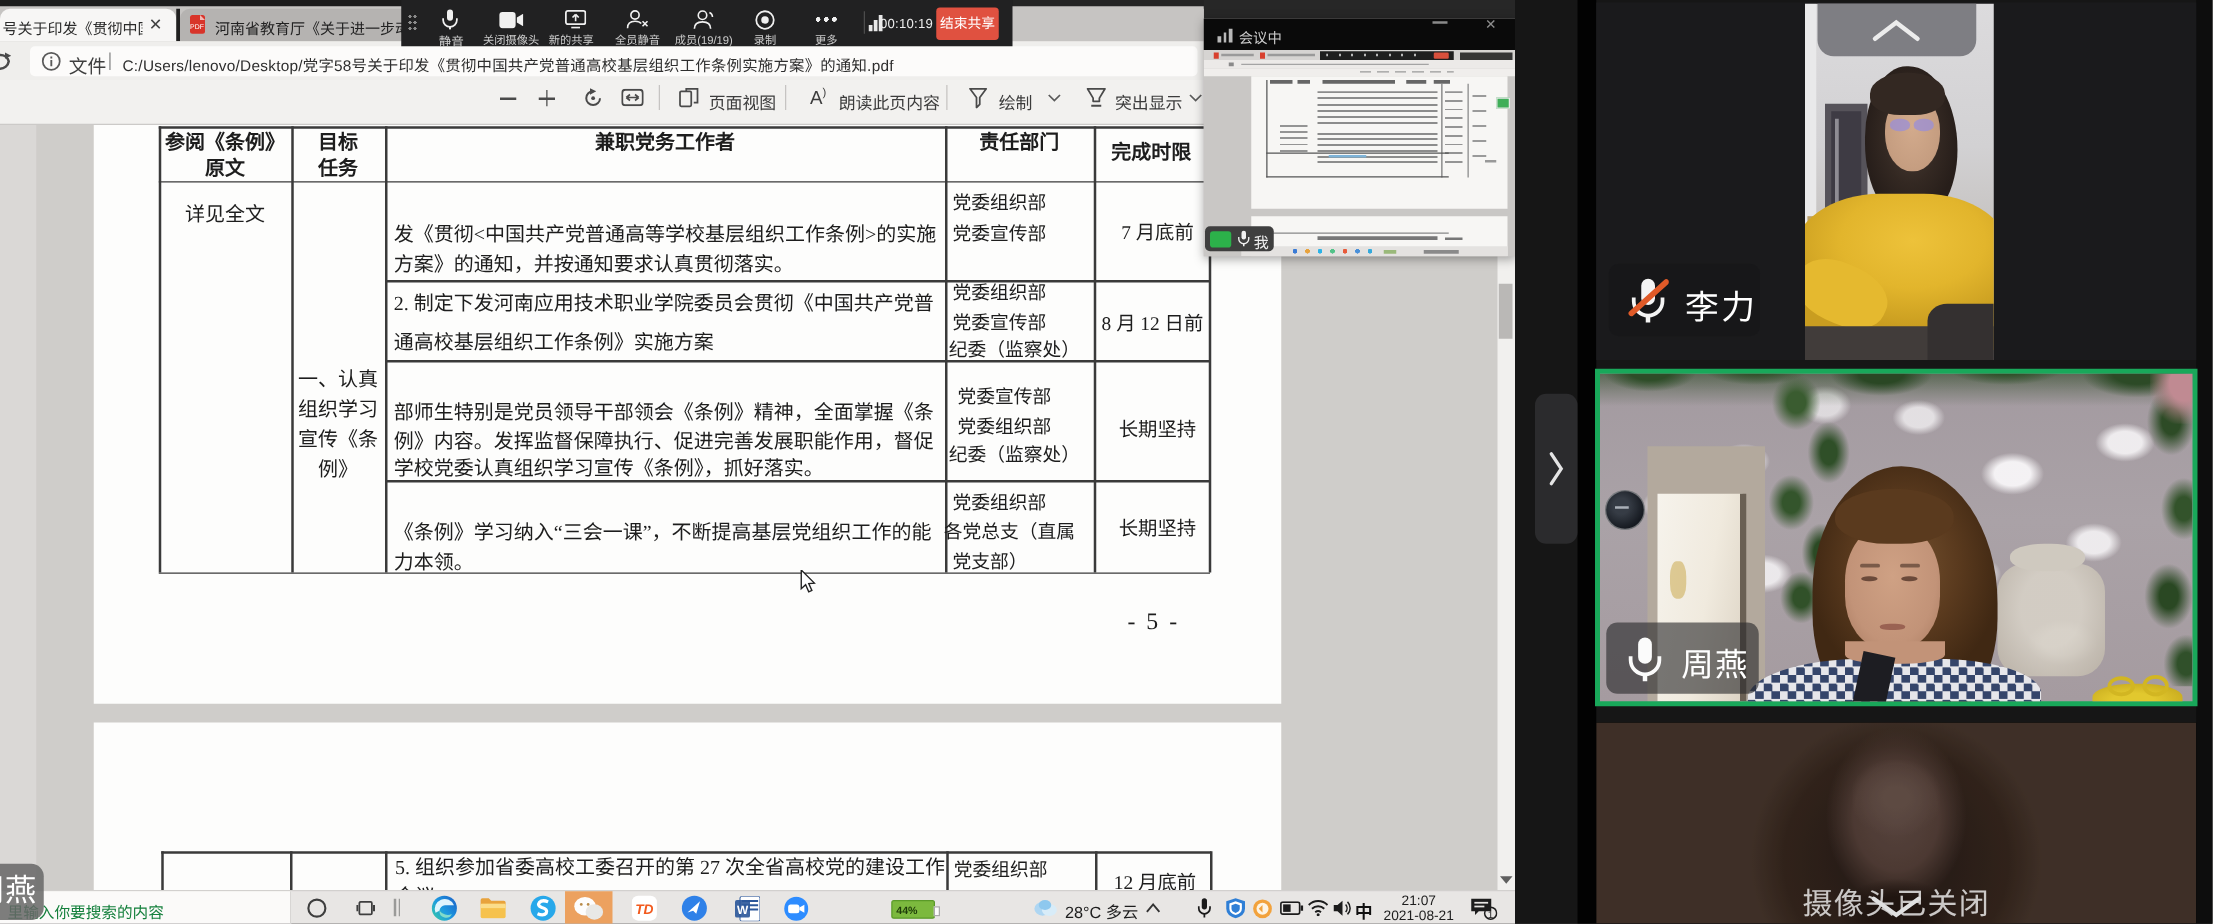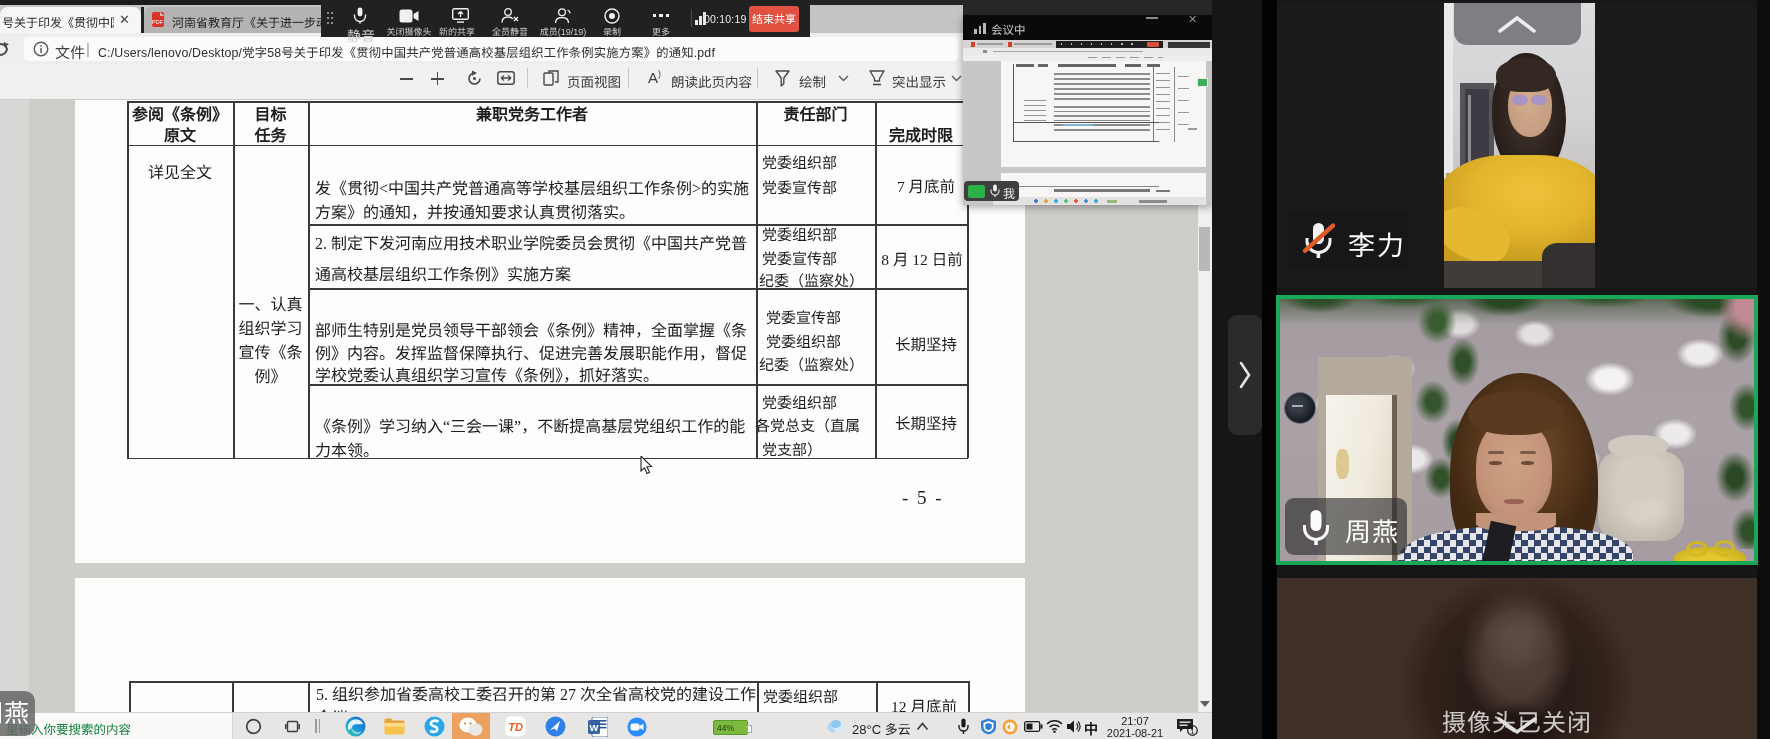--- a/index.html
+++ b/index.html
@@ -116,21 +116,21 @@
     <div class="a" style="left:308px;top:288px;width:660px;height:1.5px;background:#3a3a3a;"></div>
     <div class="a" style="left:308px;top:384px;width:660px;height:1.5px;background:#3a3a3a;"></div>
     <div class="a" style="left:127px;top:457.5px;width:841px;height:1.5px;background:#3a3a3a;"></div>
 
     <div class="a" style="left:127px;top:106.5px;width:106px;text-align:center;font-weight:bold;">参阅《条例》</div>
     <div class="a" style="left:127px;top:128px;width:106px;text-align:center;font-weight:bold;">原文</div>
     <div class="a" style="left:233px;top:106.5px;width:75px;text-align:center;font-weight:bold;">目标</div>
     <div class="a" style="left:233px;top:128px;width:75px;text-align:center;font-weight:bold;">任务</div>
     <div class="a" style="left:308px;top:106.5px;width:448px;text-align:center;font-weight:bold;">兼职党务工作者</div>
     <div class="a" style="left:756px;top:106.5px;width:119px;text-align:center;font-weight:bold;">责任部门</div>
-    <div class="a" style="left:875px;top:115px;width:92px;text-align:center;font-weight:bold;margin-top:13px;">完成时限</div>
+    <div class="a" style="left:875px;top:115px;width:92px;text-align:center;font-weight:bold;">完成时限</div>
 
     <div class="a" style="left:127px;top:165px;width:106px;text-align:center;">详见全文</div>
     <div class="a" style="left:233px;top:296.5px;width:75px;text-align:center;">一、认真</div>
     <div class="a" style="left:233px;top:320.5px;width:75px;text-align:center;">组织学习</div>
     <div class="a" style="left:233px;top:344.5px;width:75px;text-align:center;">宣传《条</div>
     <div class="a" style="left:233px;top:368.5px;width:75px;text-align:center;">例》</div>
 
     <div class="a" style="left:315px;top:181px;white-space:nowrap;">发《贯彻&lt;中国共产党普通高等学校基层组织工作条例&gt;的实施</div>
     <div class="a" style="left:315px;top:205px;white-space:nowrap;">方案》的通知，并按通知要求认真贯彻落实。</div>
     <div class="a" style="left:762px;top:155px;font-size:15px;">党委组织部</div>
@@ -248,21 +248,21 @@
       <text x="6" y="14" font-size="9.5" font-weight="bold" fill="#fff" text-anchor="middle" font-family="Liberation Sans">W</text>
     </svg>
 
     <svg class="a" style="left:627px;top:4px;" width="20" height="20" viewBox="0 0 20 20">
       <circle cx="10" cy="10" r="9.6" fill="#2d8cff"></circle>
       <rect x="3.5" y="6.5" width="9" height="7" rx="2" fill="#fff"></rect>
       <path d="M12.5 9 L16.5 6.8 L16.5 13.2 L12.5 11 Z" fill="#fff"></path>
     </svg>
 
     <div class="a" style="left:713px;top:7px;width:33px;height:13px;background:#7cb93e;border:1px solid #5a9a28;border-radius:2px;">
-      <div class="a" style="left:3px;top:1.5px;font-size:8.5px;color:#1d3a08;font-weight:normal;">44%</div>
+      <div class="a" style="left:3px;top:1.5px;font-size:8.5px;color:#1d3a08;font-weight:bold;">44%</div>
       <div class="a" style="left:33px;top:3.5px;width:3px;height:6px;background:#fdfdfc;border:1px solid #aaa;"></div>
     </div>
 
     <svg class="a" style="left:827px;top:6px;" width="19" height="14" viewBox="0 0 19 14">
       <ellipse cx="7" cy="8" rx="6.5" ry="5.5" fill="#aed6f2"></ellipse>
       <ellipse cx="12.5" cy="9" rx="6" ry="4.8" fill="#d8ecf8"></ellipse>
       <ellipse cx="9" cy="5" rx="5" ry="4" fill="#8ec8ee"></ellipse>
     </svg>
     <div class="a" style="left:852px;top:6px;font-size:13px;color:#1d1d1d;">28°C 多云</div>
     <svg class="a" style="left:916px;top:9px;" width="13" height="9" viewBox="0 0 13 9">
@@ -319,21 +319,21 @@
     radial-gradient(circle 1.3px at 2px 7px,#8a8a8a 1.2px,transparent 1.3px),
     radial-gradient(circle 1.3px at 6px 7px,#8a8a8a 1.2px,transparent 1.3px),
     radial-gradient(circle 1.3px at 2px 12px,#8a8a8a 1.2px,transparent 1.3px),
     radial-gradient(circle 1.3px at 6px 12px,#8a8a8a 1.2px,transparent 1.3px);"></div>
 
   <svg class="a" style="left:32px;top:7px;" width="14" height="17" viewBox="0 0 14 17">
     <rect x="4.6" y="0.5" width="4.8" height="9" rx="2.4" fill="#f0f0f0"></rect>
     <path d="M1.5 7.5 L1.5 9 A5.5 5.5 0 0 0 12.5 9 L12.5 7.5" fill="none" stroke="#f0f0f0" stroke-width="1.4"></path>
     <rect x="6.2" y="14" width="1.6" height="2.5" fill="#f0f0f0"></rect>
   </svg>
-  <div class="a" style="left:20px;top:25px;width:40px;text-align:center;font-size:14px;color:#cccccc;">静音</div>
+  <div class="a" style="left:20px;top:25px;width:40px;text-align:center;font-size:10px;color:#cccccc;">静音</div>
 
   <svg class="a" style="left:78px;top:9px;" width="20" height="14" viewBox="0 0 20 14">
     <rect x="0.5" y="0.5" width="13" height="13" rx="2.5" fill="#f0f0f0"></rect>
     <path d="M14.5 5 L19.5 2 L19.5 12 L14.5 9 Z" fill="#f0f0f0"></path>
   </svg>
   <div class="a" style="left:62px;top:25px;width:52px;text-align:center;font-size:9px;color:#cccccc;">关闭摄像头</div>
 
   <svg class="a" style="left:131px;top:8px;" width="17" height="15" viewBox="0 0 17 15">
     <rect x="0.7" y="0.7" width="15.6" height="10.6" rx="1.6" fill="none" stroke="#f0f0f0" stroke-width="1.4"></rect>
     <path d="M8.5 9 L8.5 3.5 M8.5 3.5 L6 6 M8.5 3.5 L11 6" stroke="#f0f0f0" stroke-width="1.3" fill="none"></path>

